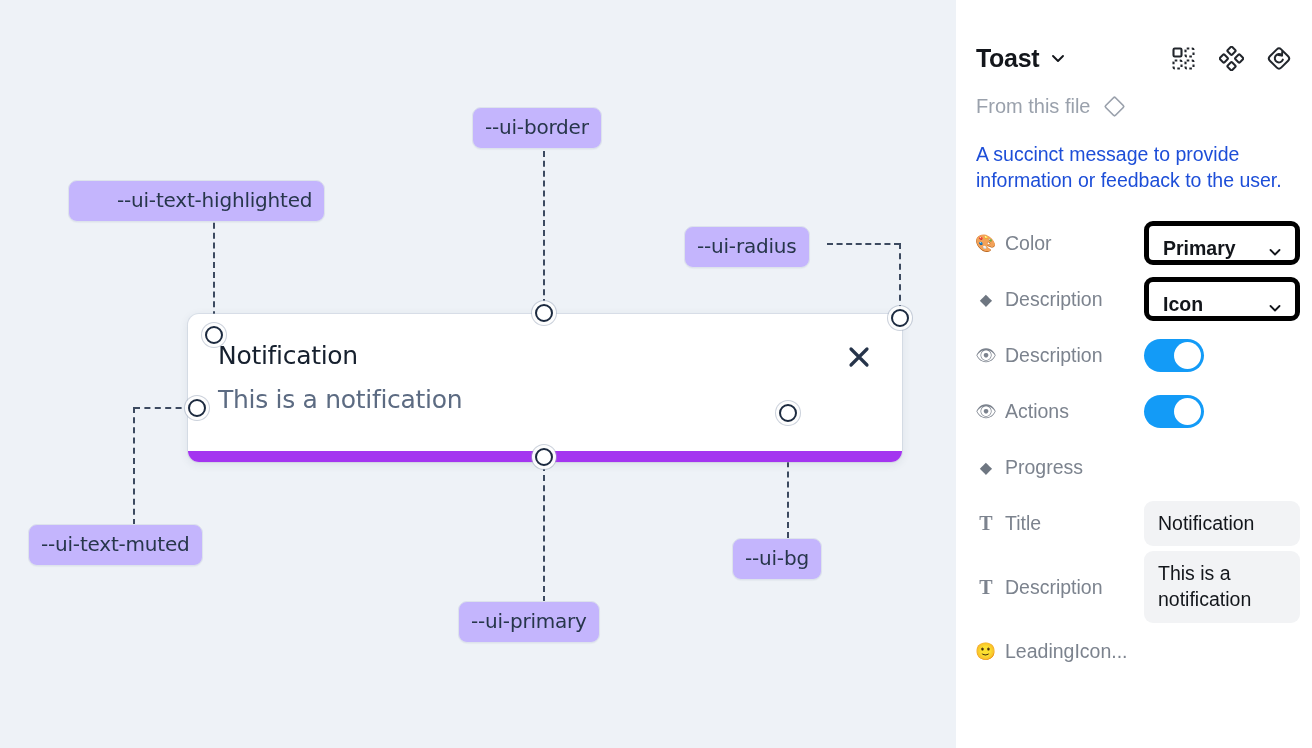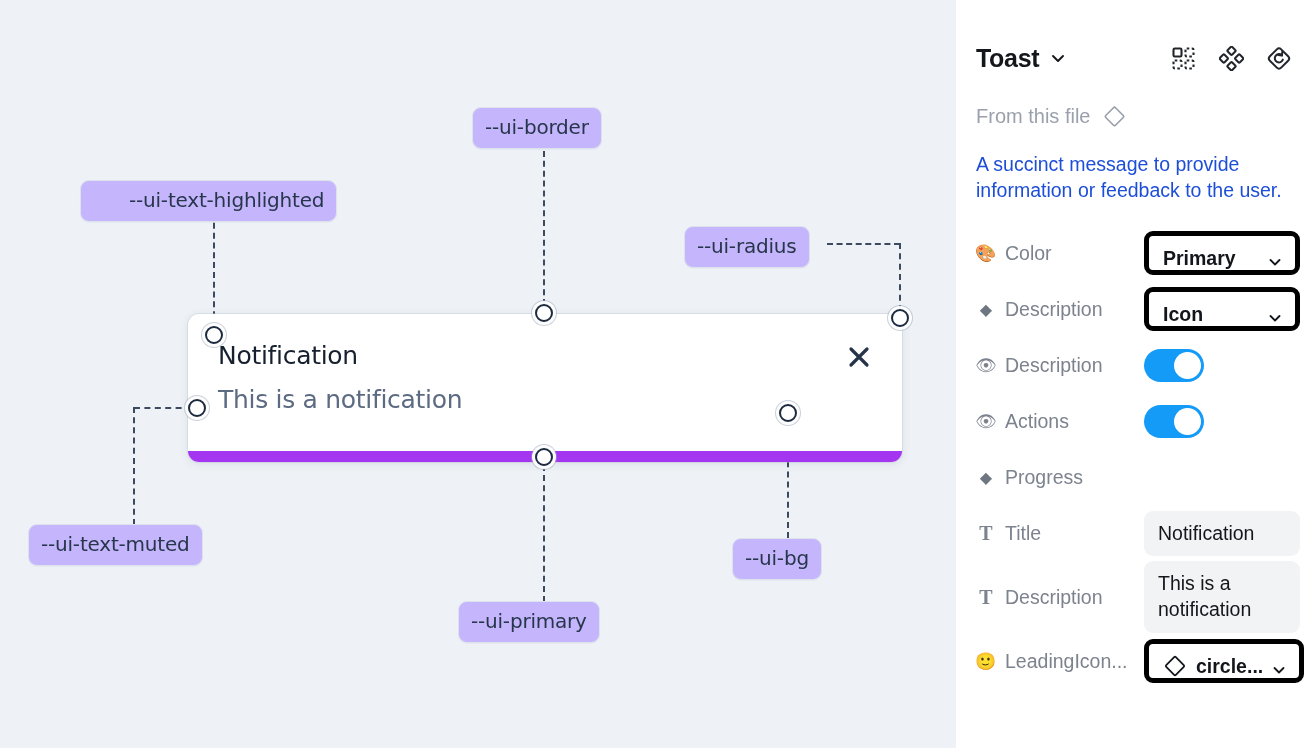--- a/index.html
+++ b/index.html
@@ -104,21 +104,21 @@
   .panel-title {
     font-size: 25px; font-weight: 700; color: #13161b;
     font-family: "Liberation Sans", sans-serif; letter-spacing: -0.3px;
   }
   .chev-sm { margin-left: 10px; display: flex; align-items: center; cursor: pointer; }
   .hdr-icons { margin-left: auto; display: flex; align-items: center; gap: 22px; }
   .hdr-icon { display: flex; align-items: center; justify-content: center; cursor: pointer; width: 26px; height: 26px; }
 
   .from-file {
     display: flex; align-items: center; gap: 12px;
-    margin-top: 16px; height: 28px;
+    margin-top: 6px; height: 28px;
   }
   .from-file-label { font-size: 20px; color: #9aa1ac; font-family: "Liberation Sans", sans-serif; }
 
   .panel-desc {
     margin-top: 22px;
     font-size: 19.5px; line-height: 1.32; color: #1d4ed8;
     font-family: "Liberation Sans", sans-serif;
   }
 
   .props { margin-top: 22px; }
@@ -211,21 +211,21 @@
       <div class="toast-progress"></div>
     </div>
 
     <div class="handle" style="left:205px; top:326px;"></div>
     <div class="handle" style="left:535px; top:304px;"></div>
     <div class="handle" style="left:891px; top:309px;"></div>
     <div class="handle" style="left:188px; top:399px;"></div>
     <div class="handle" style="left:779px; top:404px;"></div>
     <div class="handle" style="left:535px; top:448px;"></div>
 
-    <div class="pill" style="left:80px; top:180px;padding-left:48px;">--ui-text-highlighted</div>
+    <div class="pill" style="left:68px; top:180px;padding-left:48px;">--ui-text-highlighted</div>
 
     <div class="pill" style="left:472px; top:107px;">--ui-border</div>
 
     <div class="pill" style="left:684px; top:226px;">--ui-radius</div>
 
     <div class="pill" style="left:28px; top:524px;">--ui-text-muted</div>
 
     <div class="pill" style="left:458px; top:601px;">--ui-primary</div>
 
     <div class="pill" style="left:732px; top:538px;">--ui-bg</div>
@@ -367,34 +367,17 @@
         <div class="prop-ctl">
           <div class="textfield multi">This is a notification</div>
         </div>
       </div>
 
       <div class="prop-row">
         <div class="prop-label">
           <span class="prop-icon">🙂</span>
           <span>LeadingIcon...</span>
         </div>
-        <div class="prop-ctl">
-          <div class="select" style="width:160px;">
-            <span class="sv with-ico">
-              <span style="display:flex;">
-                <svg width="24" height="24" viewBox="0 0 24 24" aria-hidden="true">
-                  <rect x="5.2" y="5.2" width="13.6" height="13.6" rx="1.2" transform="rotate(45 12 12)" fill="none" stroke="#13161b" stroke-width="1.8"></rect>
-                </svg>
-              </span>
-              <span>circle...</span>
-            </span>
-            <span class="cv">
-              <svg width="16" height="16" viewBox="0 0 16 16" aria-hidden="true">
-                  <path d="M3.5 6 L8 10.5 L12.5 6" fill="none" stroke="#13161b" stroke-width="1.8" stroke-linecap="round" stroke-linejoin="round"></path>
-                </svg>
-            </span>
-          </div>
-        </div>
       </div>
 
     </div>
   </div>
 </div>
 
 </body></html>

